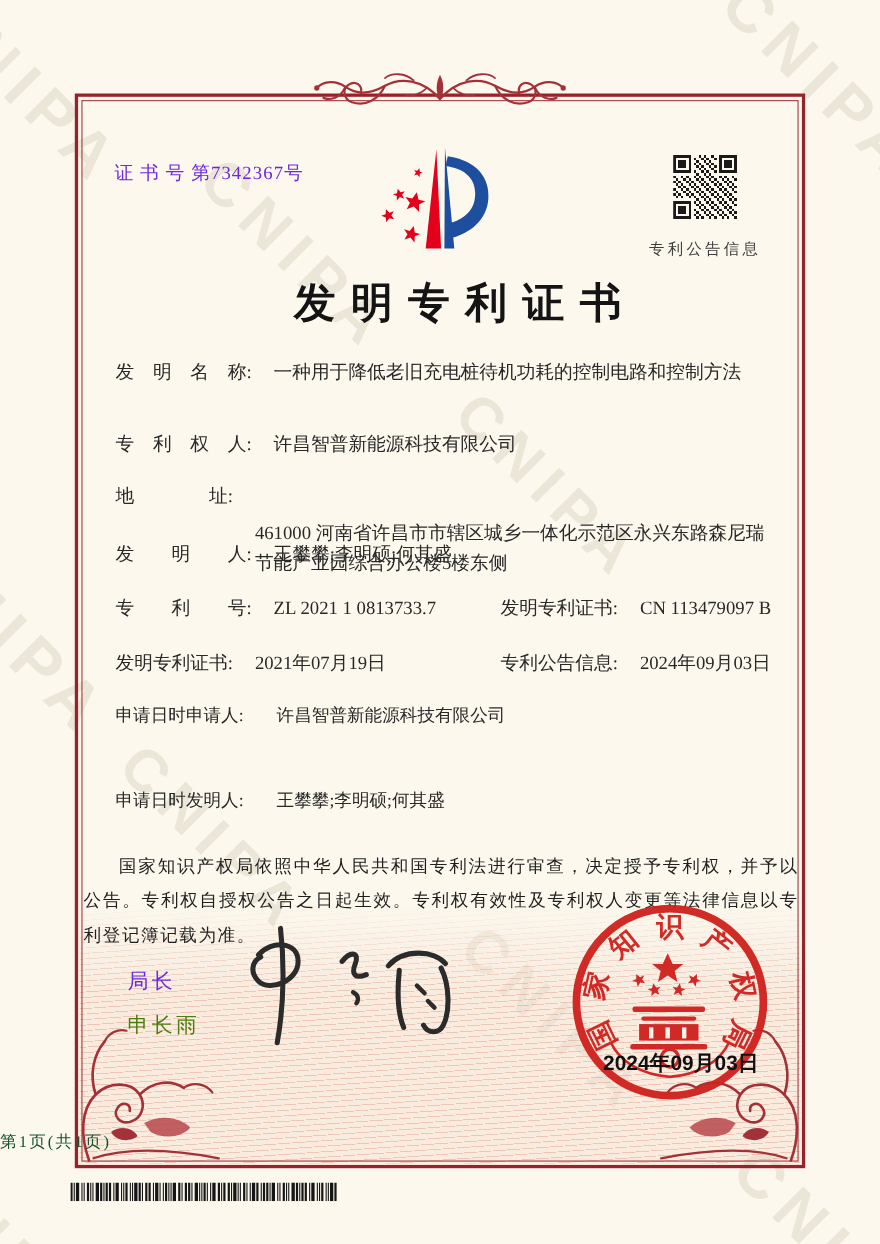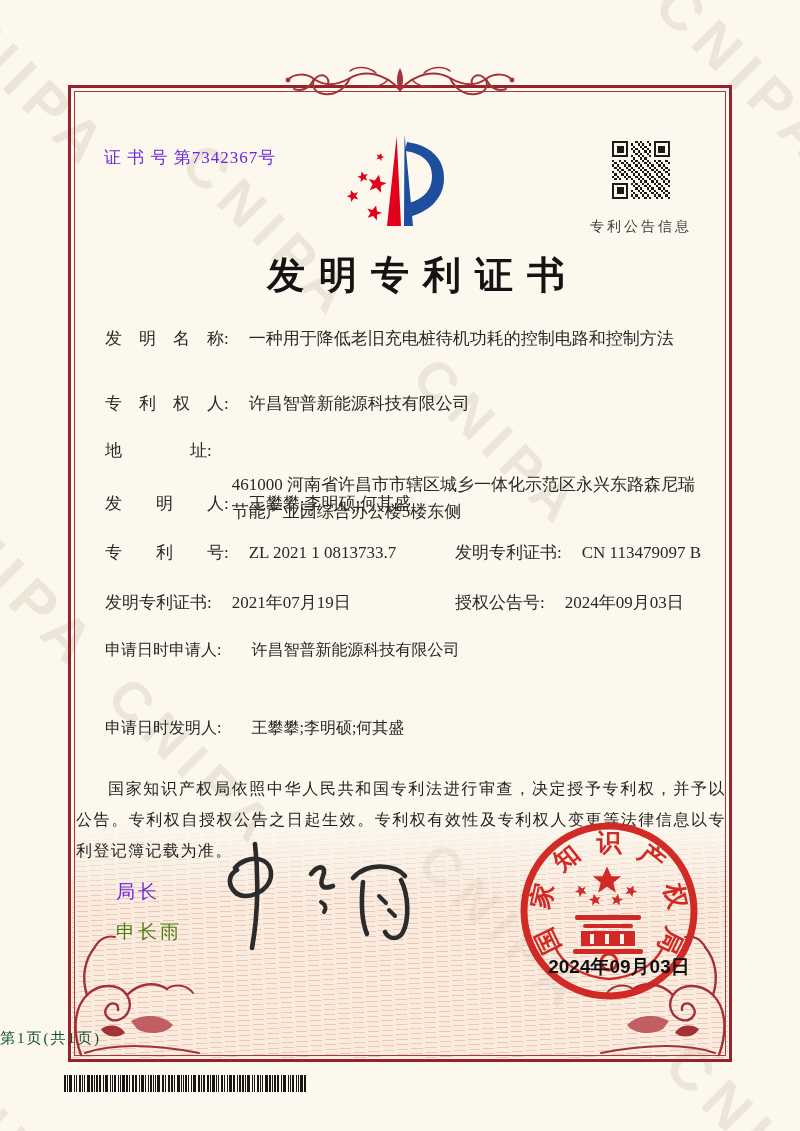--- a/index.html
+++ b/index.html
@@ -341,21 +341,21 @@
 </div>
 <div class="row" style="top:541px">
   <span class="lbl">专　　利　　号:</span><span class="val">ZL 2021 1 0813733.7</span>
   <span class="col2">
     <span class="lbl">发明专利证书:</span><span class="val">CN 113479097 B</span>
   </span>
 </div>
 <div class="row" style="top:591px">
   <span class="lbl">发明专利证书:</span><span class="val">2021年07月19日</span>
   <span class="col2">
-    <span class="lbl">授权公告号:</span><span class="val">2024年09月03日</span>
+    <span class="lbl">专利公告信息:</span><span class="val">2024年09月03日</span>
   </span>
 </div>
 <div class="row row-sm" style="top:640px">
   <span class="lbl">申请日时申请人:</span><span class="val-wide">许昌智普新能源科技有限公司</span>
 </div>
 <div class="row row-sm" style="top:718px">
   <span class="lbl">申请日时发明人:</span><span class="val-wide">王攀攀;李明硕;何其盛</span>
 </div>
 
 <p class="legal">国家知识产权局依照中华人民共和国专利法进行审查，决定授予专利权，并予以公告。专利权自授权公告之日起生效。专利权有效性及专利权人变更等法律信息以专利登记簿记载为准。</p>

